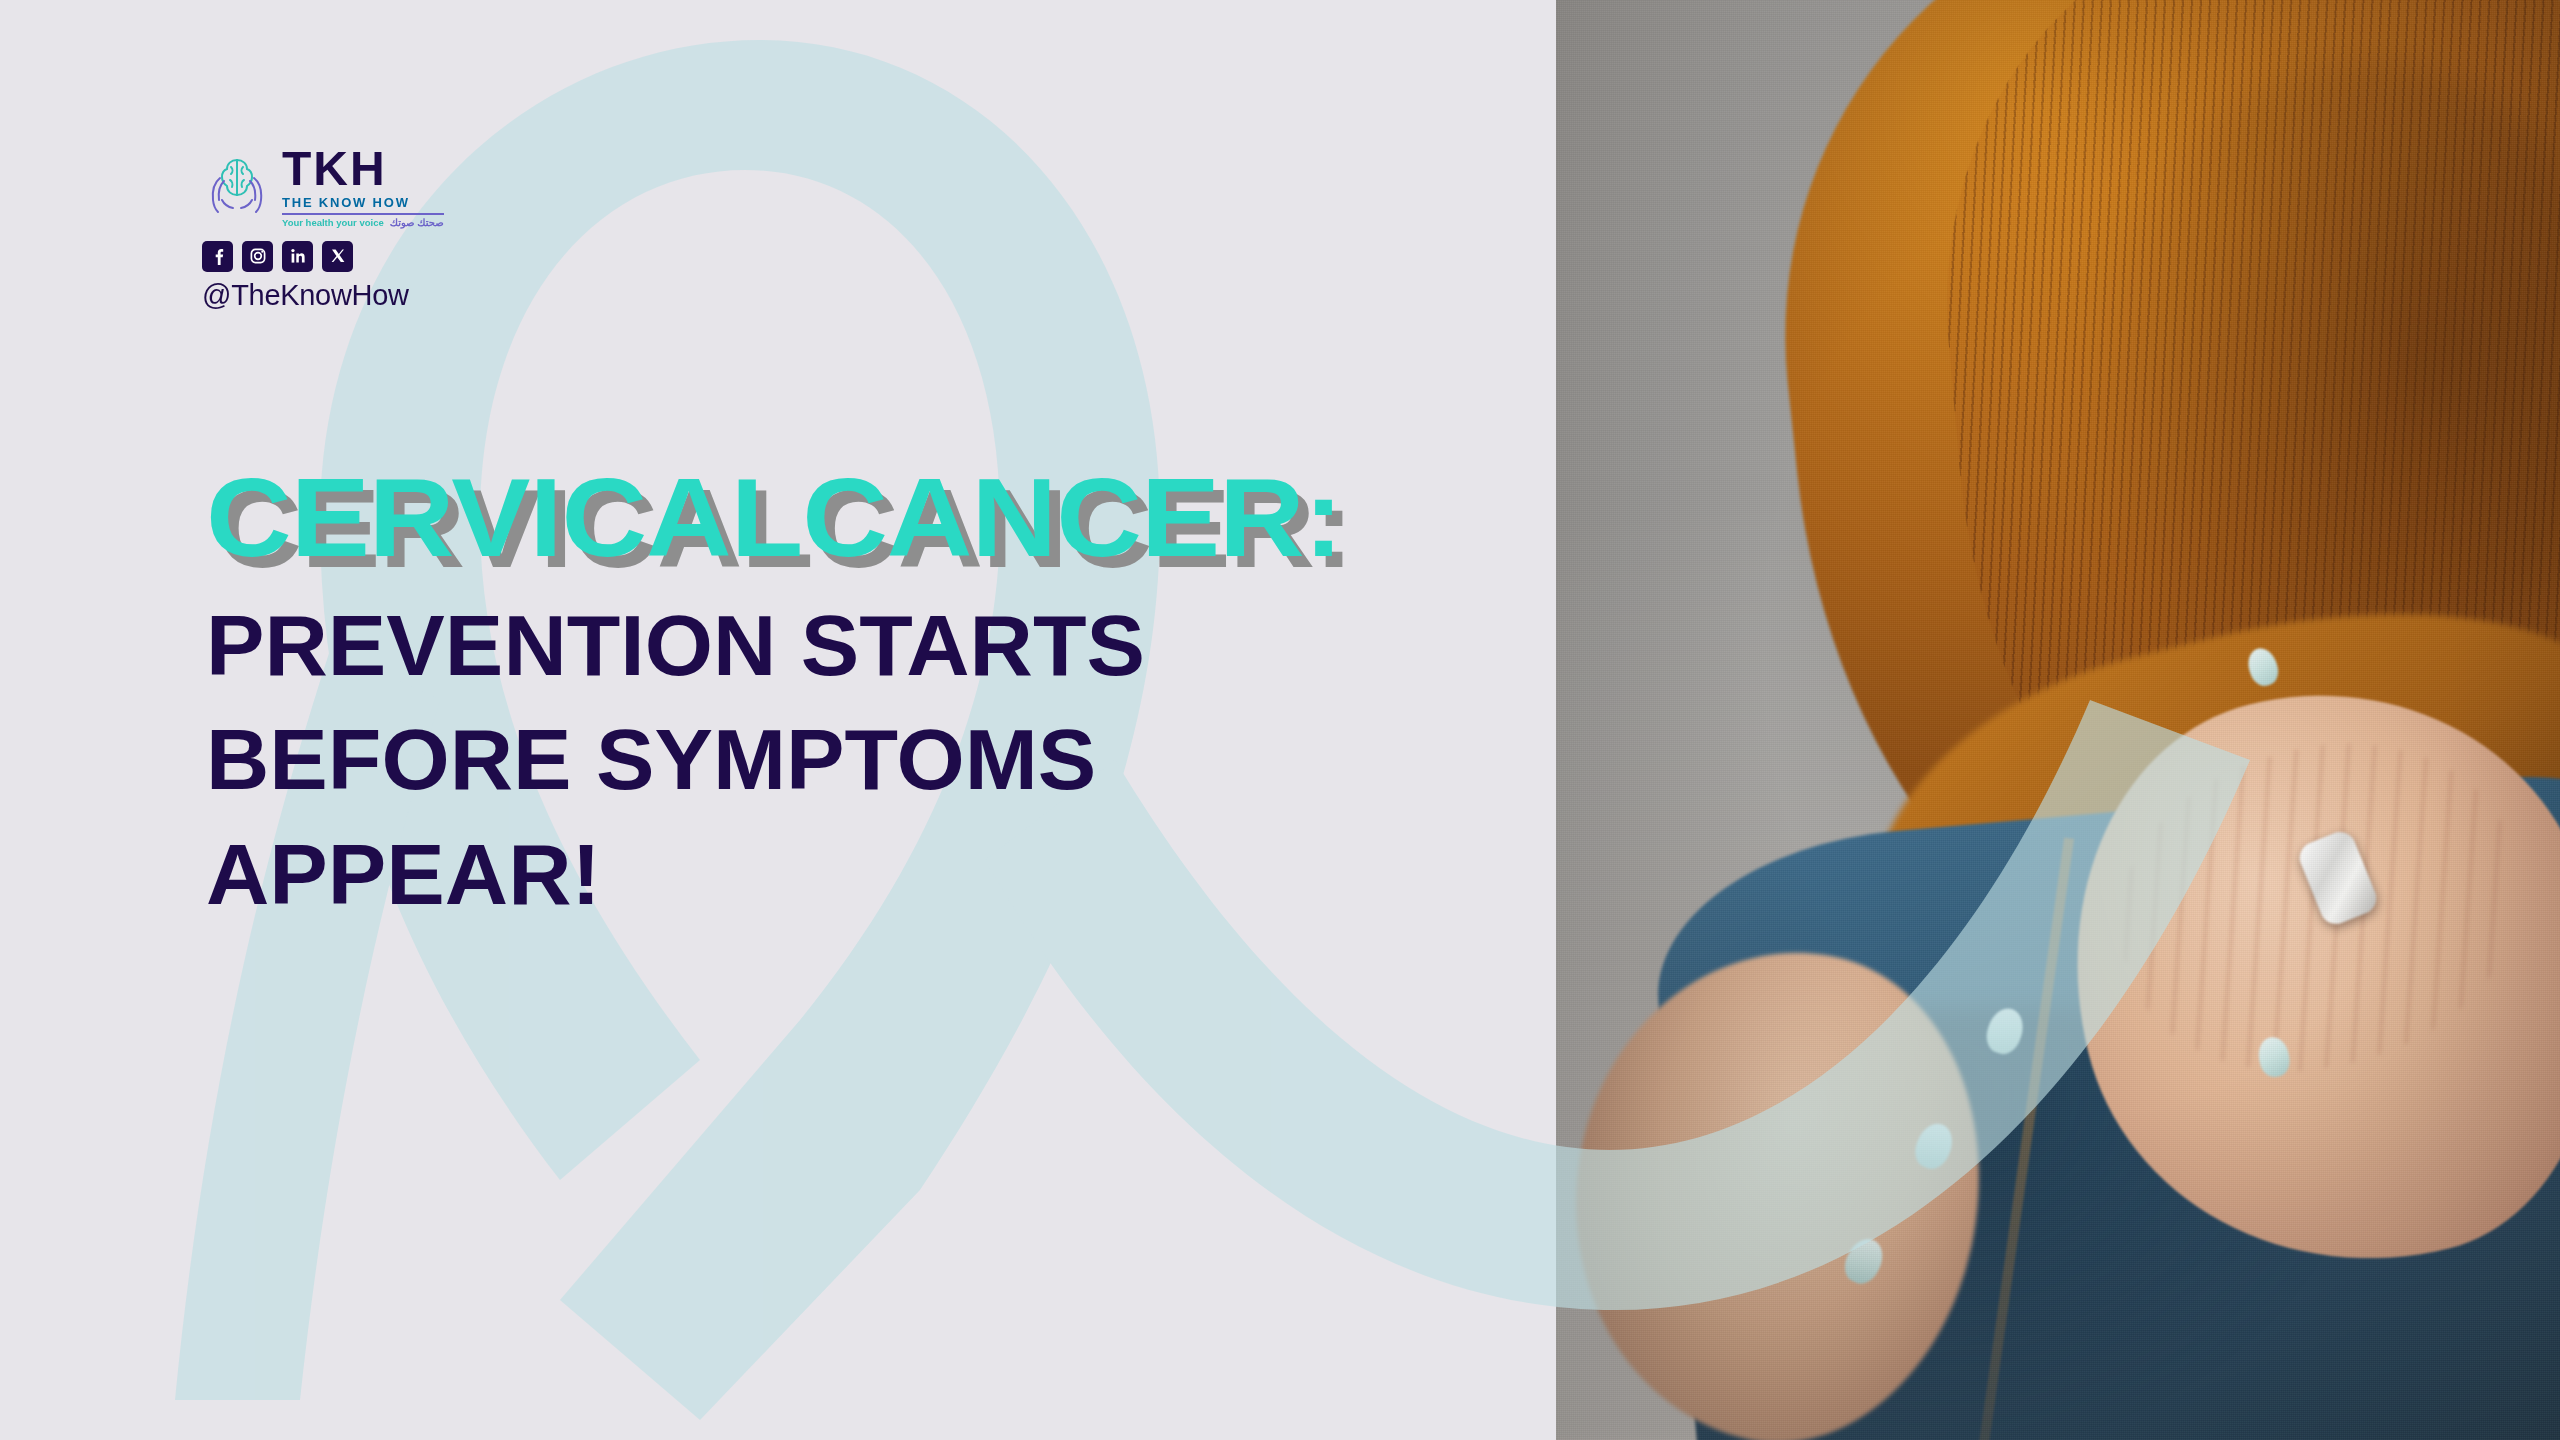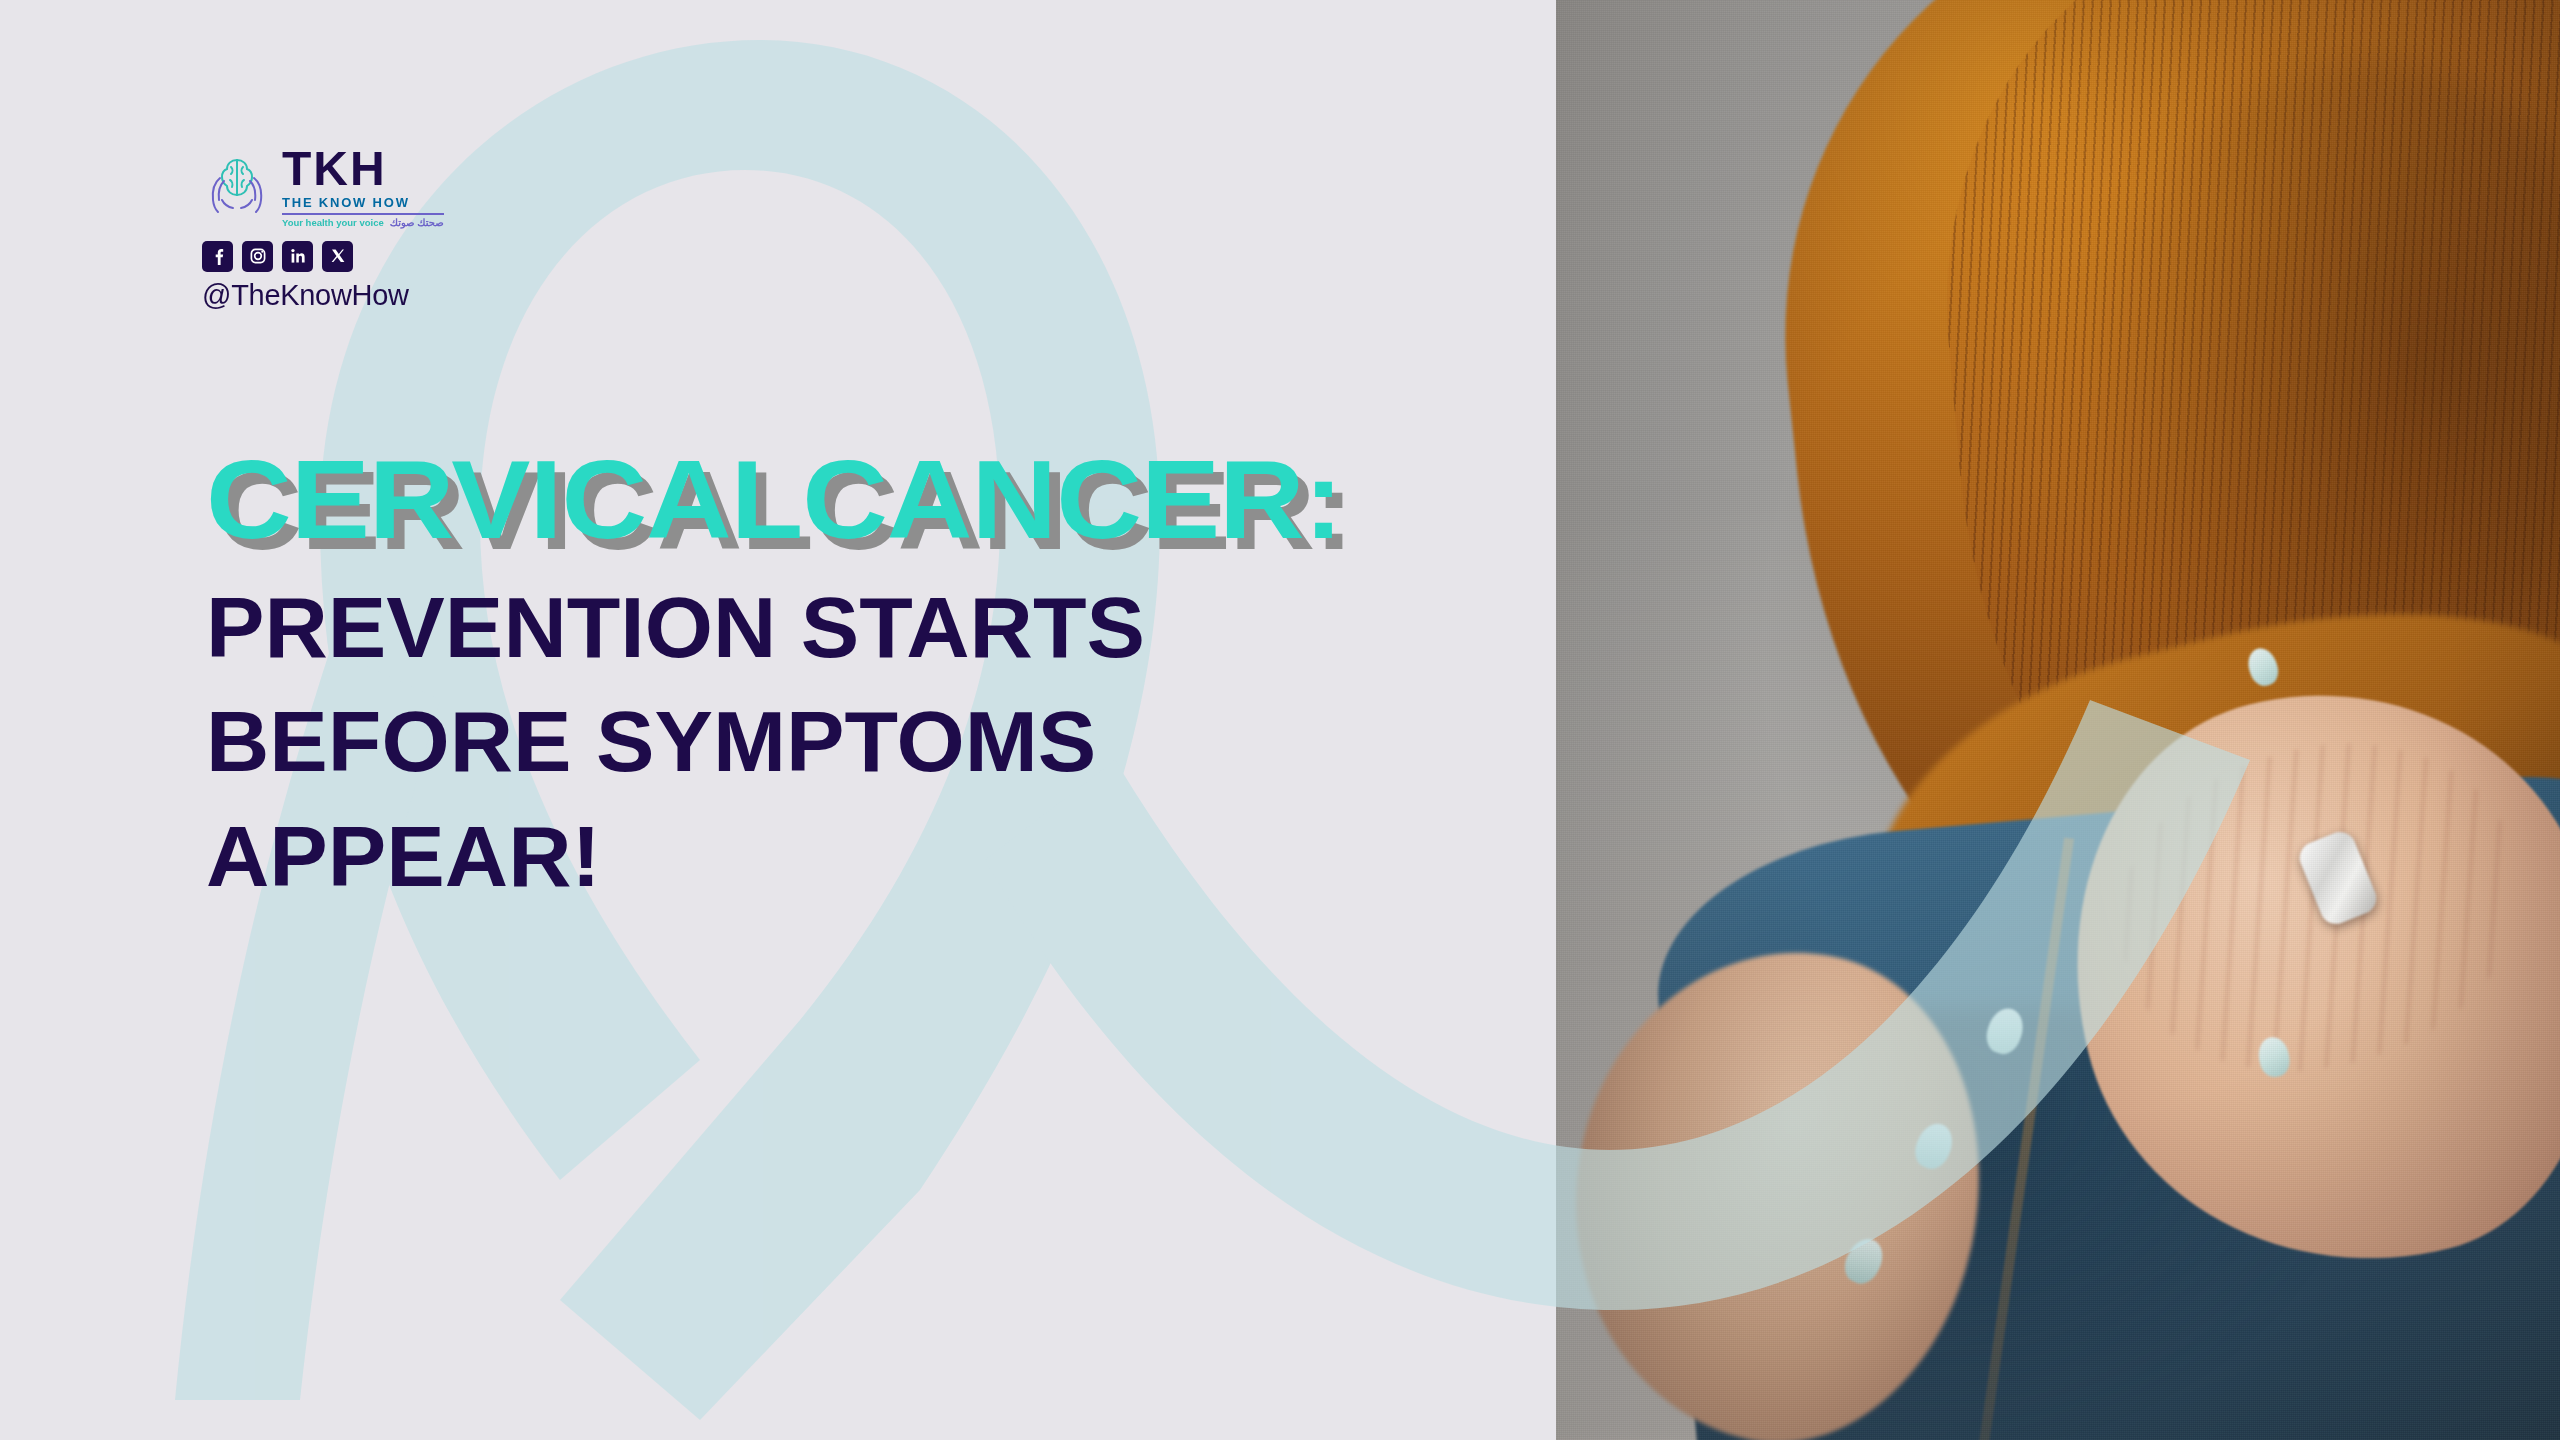--- a/index.html
+++ b/index.html
@@ -262,21 +262,21 @@
     font-family: "Liberation Sans", sans-serif;
     font-size: 29px;
     color: #1e0b4a;
     letter-spacing: -0.3px;
   }
 
   
   .headline-block {
     position: absolute;
     left: 206px;
-    top: 444px;
+    top: 462px;
     width: 1280px;
   }
   .h-main {
     font-family: "Liberation Sans Narrow", "Liberation Sans", sans-serif;
     font-weight: bold;
     font-size: 112px;
     line-height: 1.0;
     letter-spacing: -1px;
     color: #2ad9c4;
     text-shadow: 10px 11px 0 #8e8e8e;

